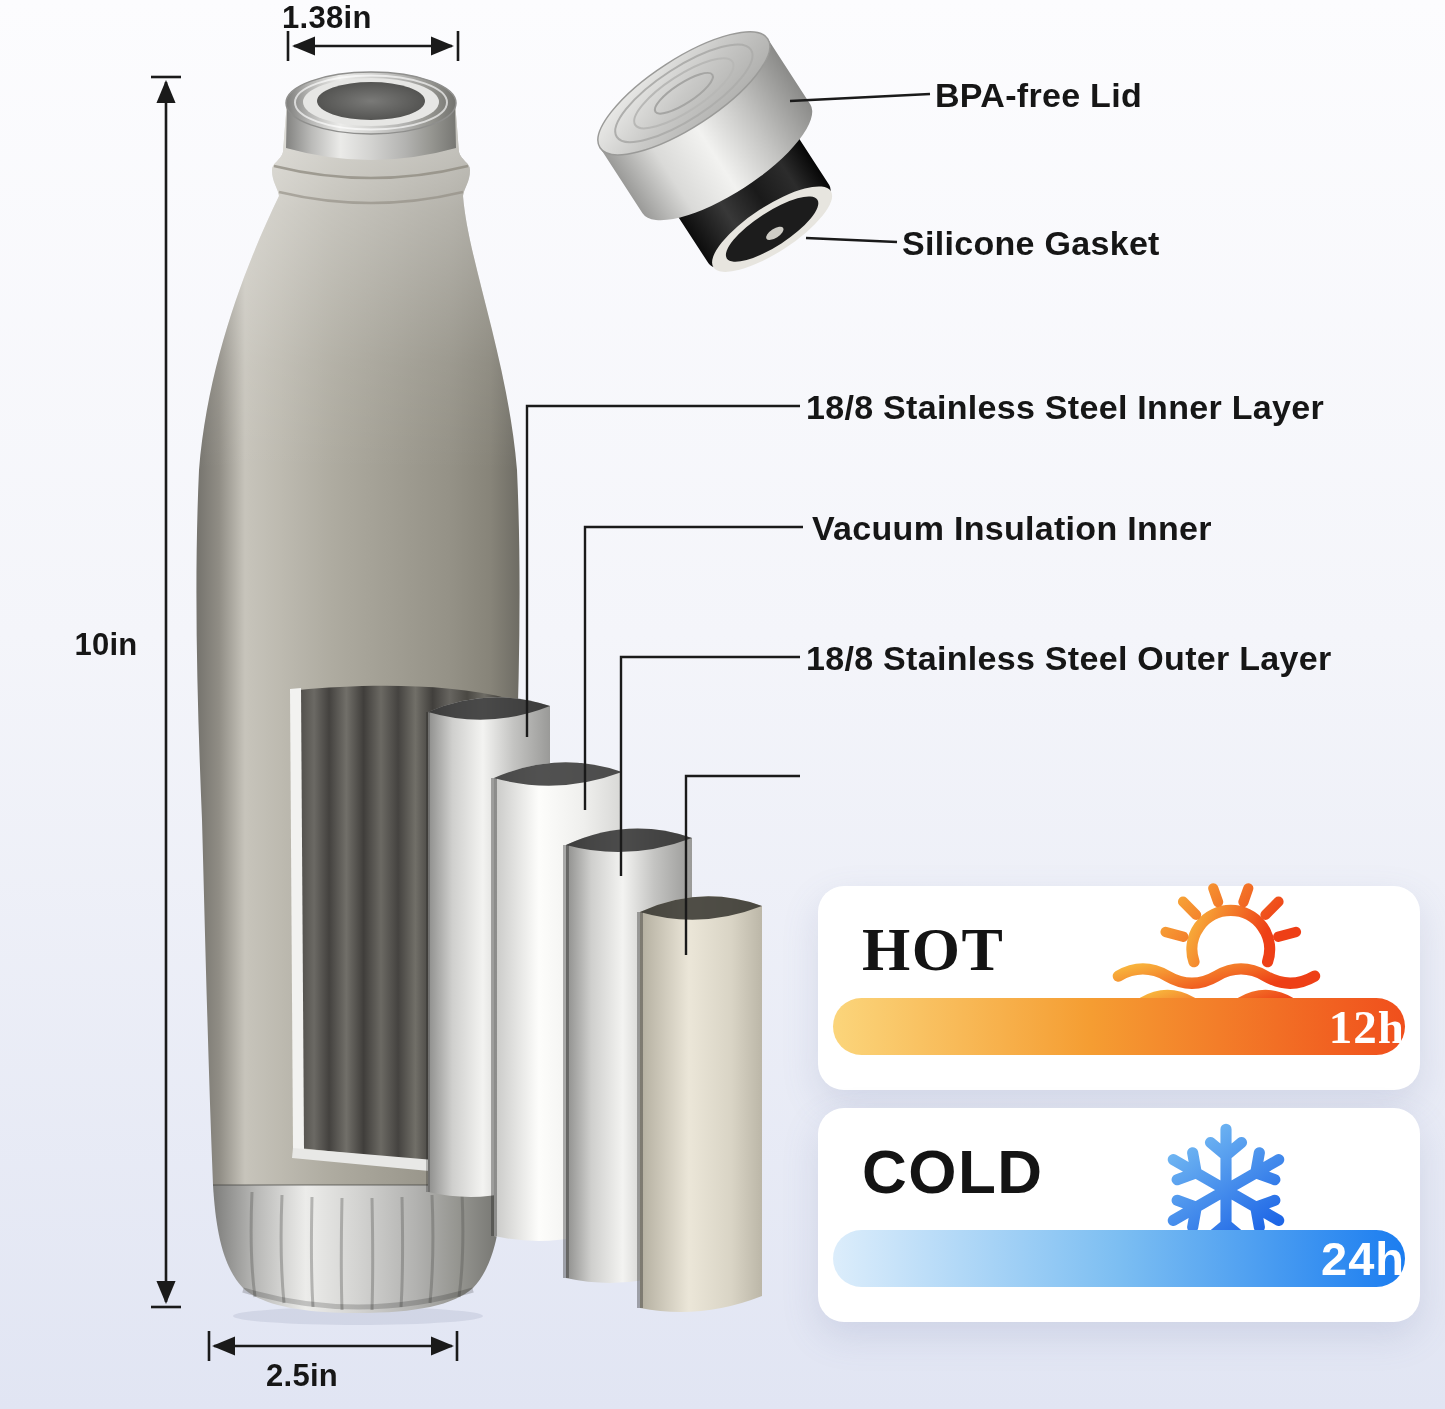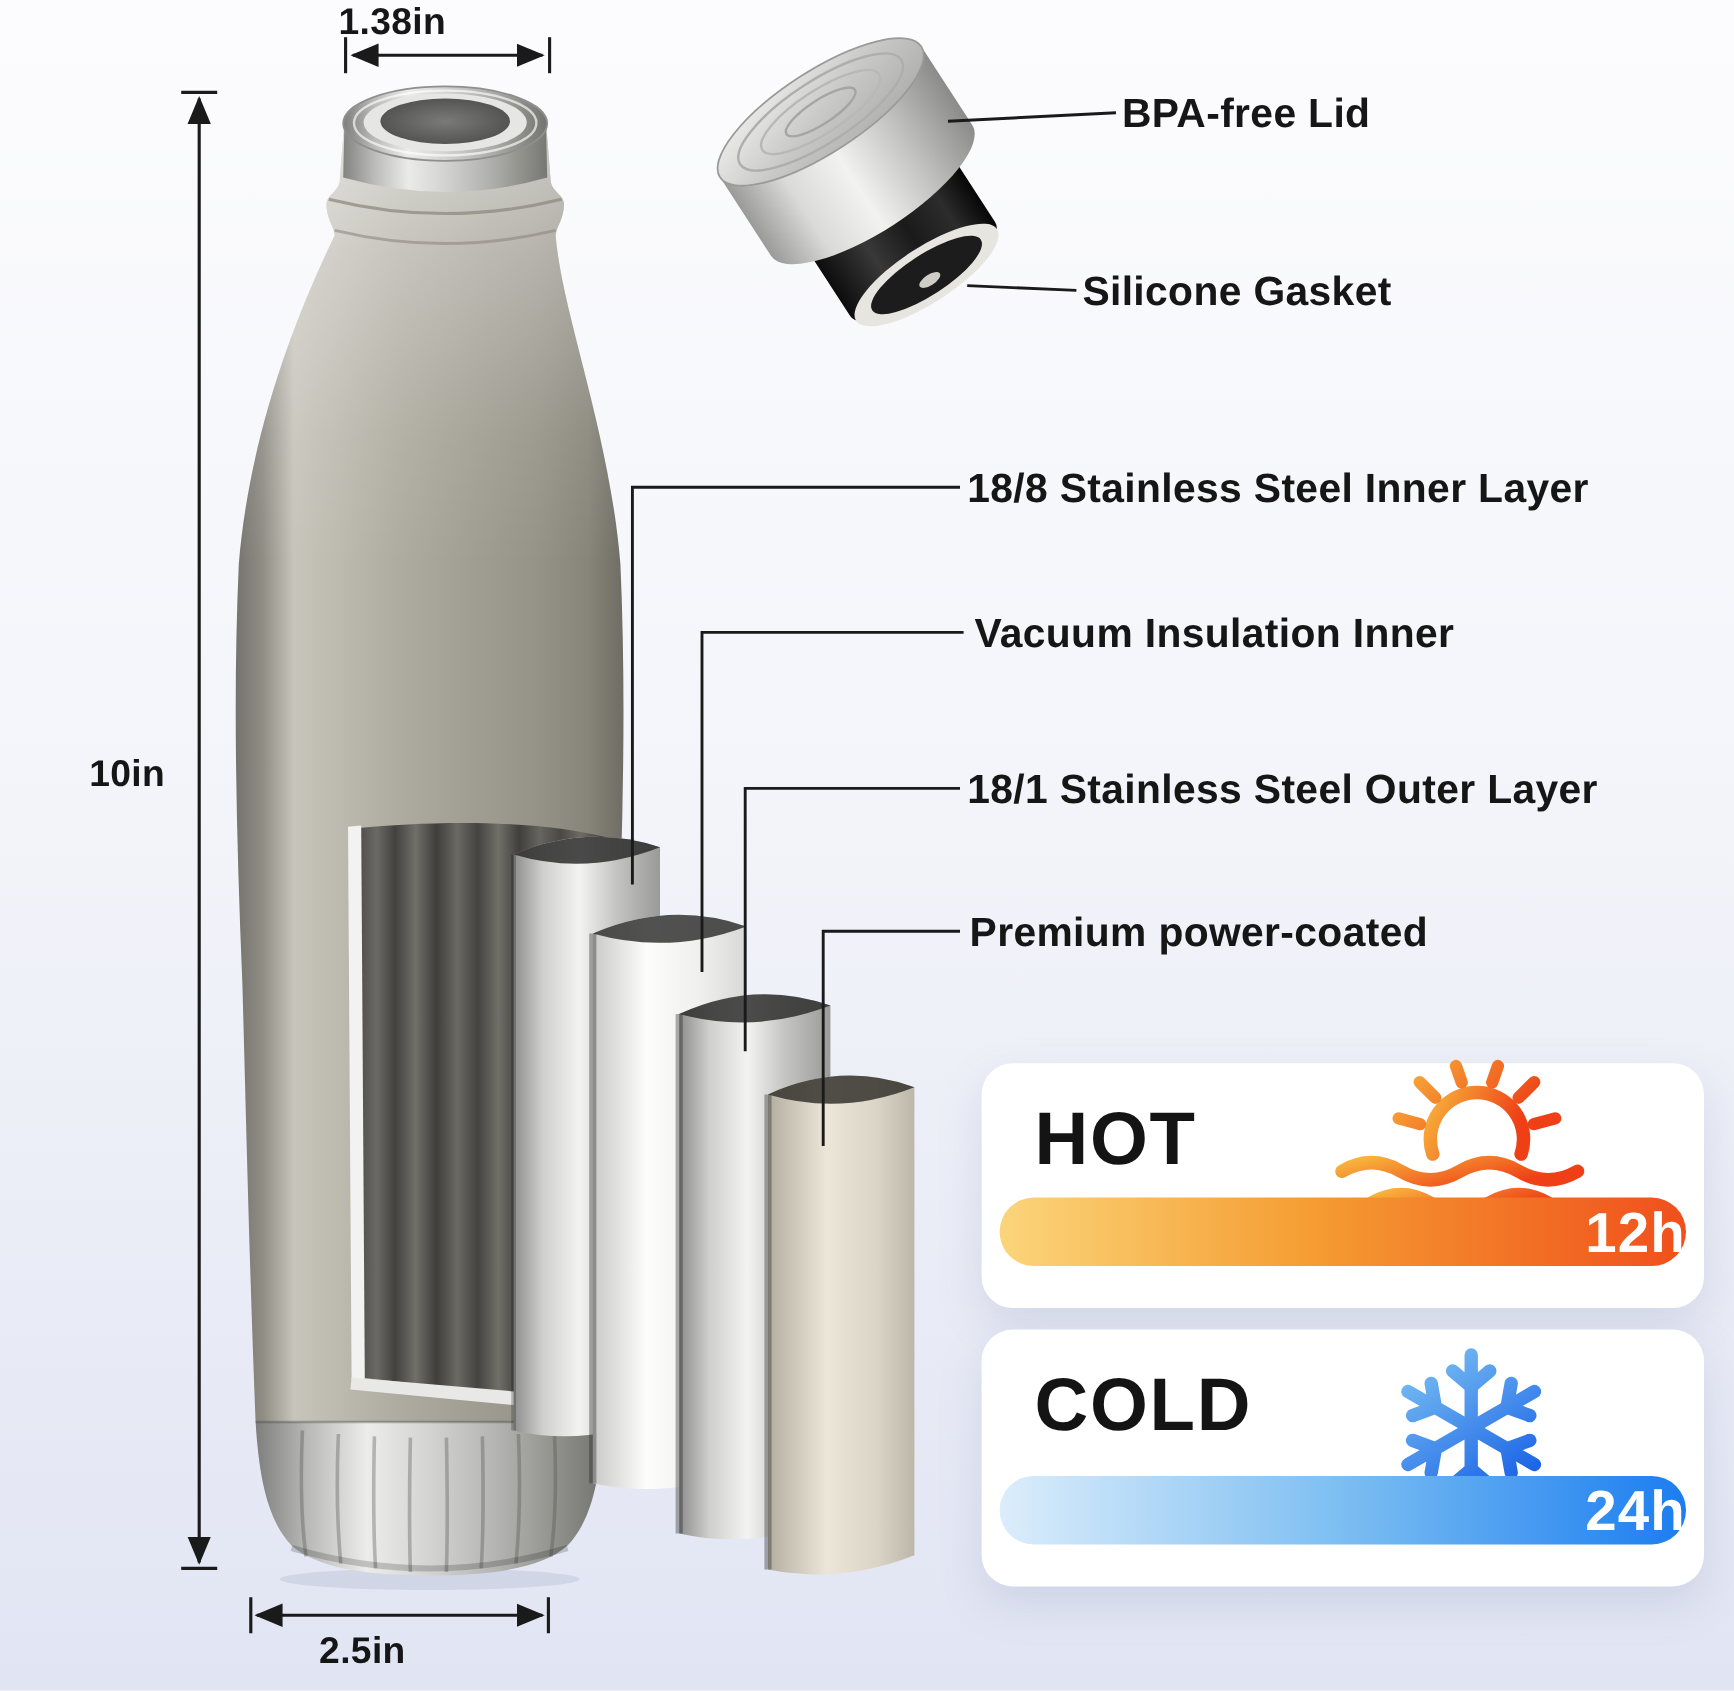--- a/index.html
+++ b/index.html
@@ -18,21 +18,21 @@
   .co-lid{left:935px;top:76px;}
   .co-gasket{left:902px;top:224px;}
   .co-l1{left:806px;top:388px;}
   .co-l2{left:812px;top:509px;}
   .co-l3{left:806px;top:639px;}
   .co-l4{left:808px;top:758px;}
   .card{
     position:absolute;left:818px;width:602px;background:#ffffff;border-radius:26px;
     box-shadow:0 14px 36px rgba(100,110,160,.17);
   }
-  .hot-card{top:886px;height:204px;}
+  .hot-card{top:886px;height:204px;font-family:Liberation Serif, serif;}
   .cold-card{top:1108px;height:214px;}
   .card-title{position:absolute;left:44px;top:28px;font-size:62px;font-weight:700;letter-spacing:1.5px;color:#141414;}
   .icon-sun{position:absolute;right:92px;top:-4px;width:220px;height:138px;}
   .icon-snow{position:absolute;right:118px;top:6px;width:152px;height:152px;}
   .bar{
     position:absolute;left:15px;right:15px;height:57px;border-radius:29px;
     display:flex;align-items:center;justify-content:flex-end;
   }
   .hot-bar{top:112px;background:linear-gradient(90deg,#fbd57b 0%,#f59d32 45%,#f04f1c 100%);}
   .cold-bar{top:122px;background:linear-gradient(90deg,#dcedfb 0%,#7cbef2 50%,#1b7df0 100%);}
@@ -226,22 +226,21 @@
 
   <div class="label dim dim-top">1.38in</div>
   <div class="label dim dim-height">10in</div>
   <div class="label dim dim-base">2.5in</div>
 
   <div class="label callout co-lid">BPA-free Lid</div>
   <div class="label callout co-gasket">Silicone Gasket</div>
 
   <div class="label callout co-l1">18/8 Stainless Steel Inner Layer</div>
   <div class="label callout co-l2">Vacuum Insulation Inner</div>
-  <div class="label callout co-l3">18/1 Stainless Steel Outer Layer</div>
-  <div class="label callout co-l4">Premium power-coated</div>
+  <div class="label callout co-l3">18/8 Stainless Steel Outer Layer</div>
 
   <div class="card hot-card">
     <div class="card-title">HOT</div>
     <svg class="icon-sun" viewBox="0 0 215 135">
       <defs>
         <linearGradient id="sunGrad" x1="0" y1="0" x2="1" y2=".3">
           <stop offset="0" stop-color="#f8b33c"></stop>
             <stop offset="1" stop-color="#ee3f16"></stop>
         </linearGradient>
       </defs>

